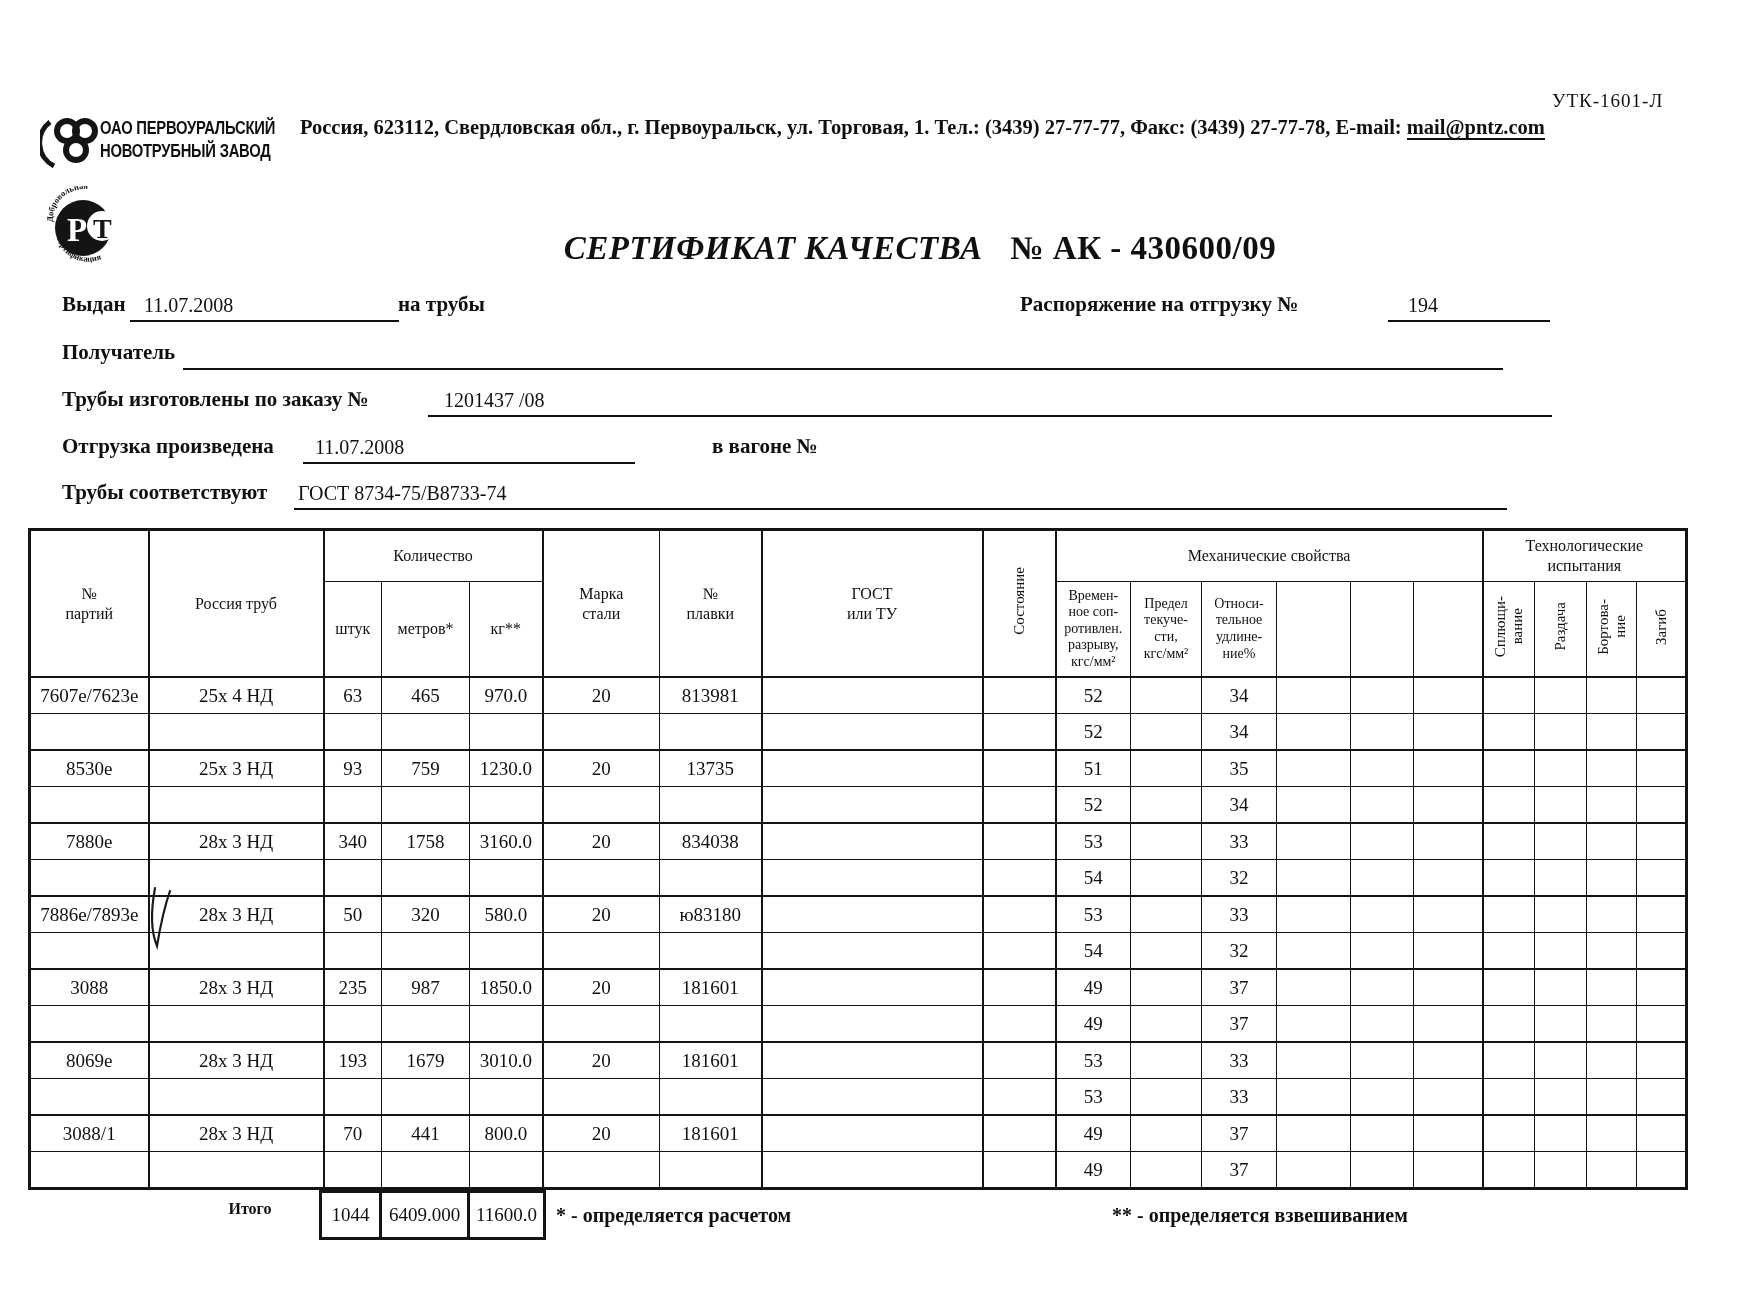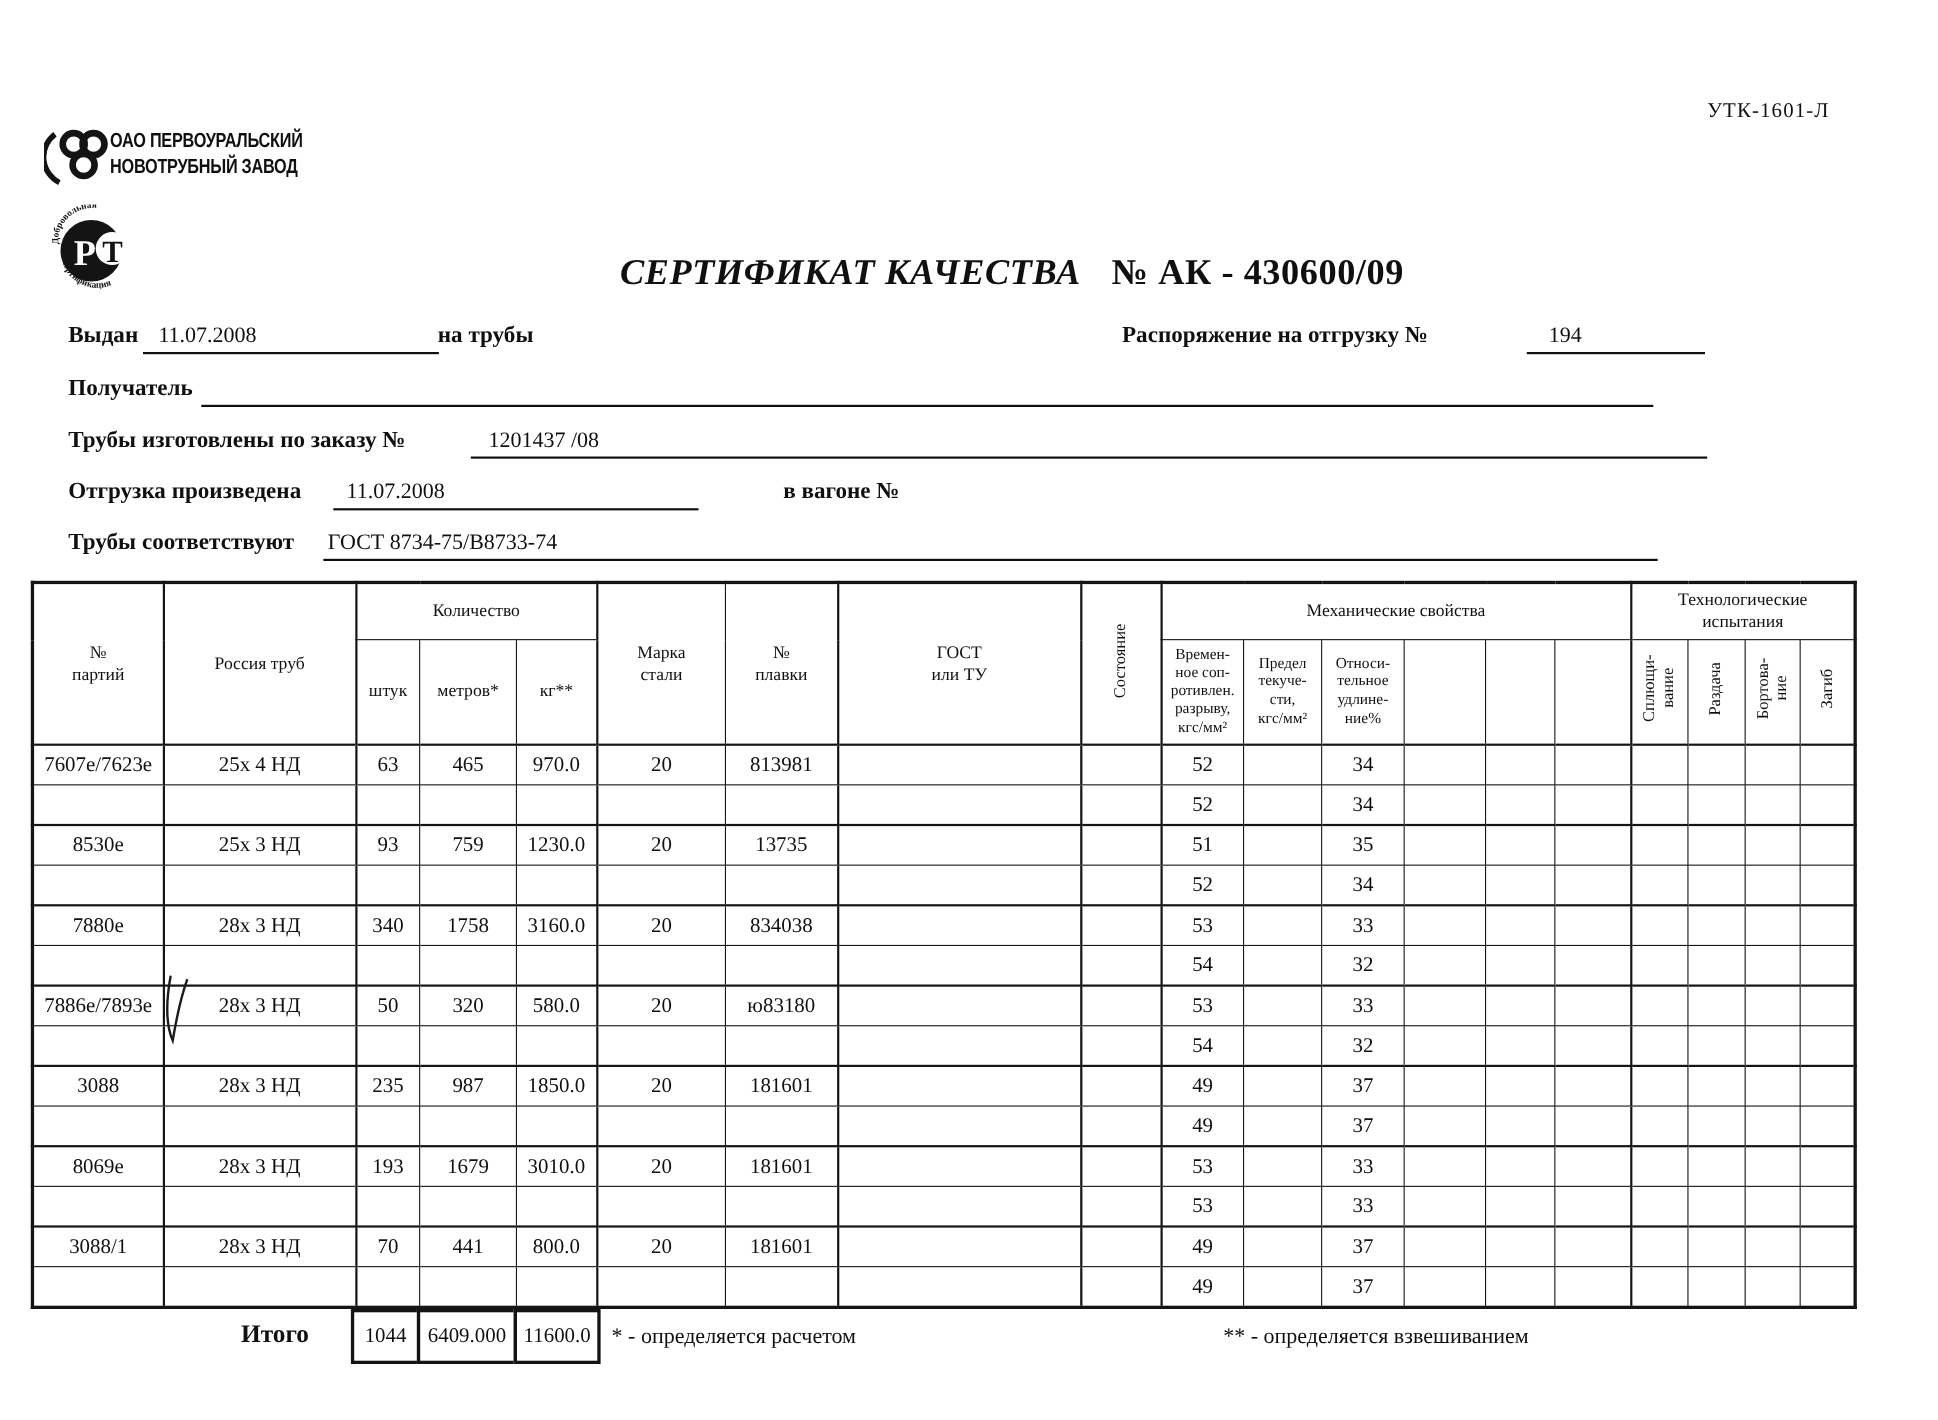--- a/index.html
+++ b/index.html
@@ -41,46 +41,47 @@
   thead tr.subrow th { height:94px; }
   thead th.sub { font-size:14px; line-height:1.18; }
   .vert { writing-mode:vertical-rl; transform:rotate(180deg); display:inline-block;
           white-space:pre-line; font-size:15px; line-height:1.12; }
   tbody td { height:35px; font-size:19px; }
   tbody tr:first-child td { border-top-width:2.5px; }
   tbody tr:nth-child(even) td { border-bottom-width:2.5px; }
 
   
   .totals-label { left:185px; top:1200px; width:130px; text-align:center;
-                  font-size:23px; font-weight:bold; }
+                  font-size:16px; font-weight:bold; }
   .tboxes { left:319px; top:1190px; display:flex; }
   .tbox { border:3px solid #141414; height:44px; line-height:44px; text-align:center;
           font-size:19px; background:#fff; }
   .tbox + .tbox { margin-left:-3px; }
-  .fn { top:1204px; font-size:20px; font-weight:normal; white-space:nowrap; }
+  .fn { top:1204px; font-size:20px; font-weight:bold; white-space:nowrap; }
 </style>
 </head>
 <body>
 
 <div class="sheet">
 
   <div class="abs form-code">УТК-1601-Л</div>
 
   <svg class="abs logo-svg" width="62" height="60" viewBox="0 0 62 60">
     <circle cx="27" cy="19" r="10" fill="none" stroke="#141414" stroke-width="6"></circle>
     <circle cx="45" cy="19" r="10" fill="none" stroke="#141414" stroke-width="6"></circle>
     <circle cx="36" cy="38" r="10" fill="none" stroke="#141414" stroke-width="6"></circle>
     <path d="M14,54 A26,26 0 0 1 10,10" fill="none" stroke="#141414" stroke-width="5"></path>
   </svg>
 
   <div class="abs company">
     <div>ОАО ПЕРВОУРАЛЬСКИЙ</div>
     <div>НОВОТРУБНЫЙ  ЗАВОД</div>
   </div>
 
+  <div class="abs addr1"><span>Россия, 623112, Свердловская обл., г. Первоуральск, ул. Торговая, 1. Тел.: (3439) 27-77-77, Факс: (3439) 27-77-78,  E-mail: </span><span class="email">mail@pntz.com</span></div>
 
   <svg class="abs stamp-svg" width="90" height="80" viewBox="0 0 90 80">
     <defs>
       <path id="arcTop" d="M8,36 A32,30 0 0 1 72,30"></path>
       <path id="arcBot" d="M12,52 A32,30 0 0 0 74,54"></path>
     </defs>
     <text font-size="8.5" font-weight="bold" fill="#141414"><textPath href="#arcTop">Добровольная</textPath></text>
     <circle cx="38" cy="42" r="28" fill="#141414"></circle>
     <circle cx="57" cy="40" r="15" fill="#ffffff"></circle>
     <text x="22" y="55" font-size="33" font-weight="bold" fill="#ffffff" font-family="Liberation Serif,serif">Р</text>

